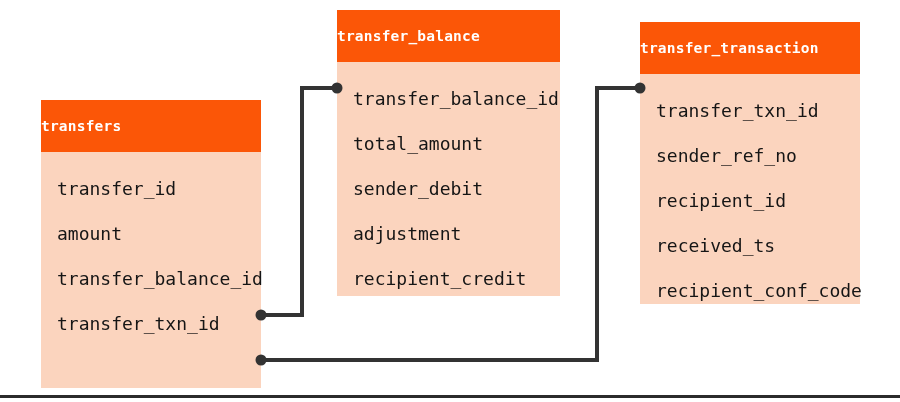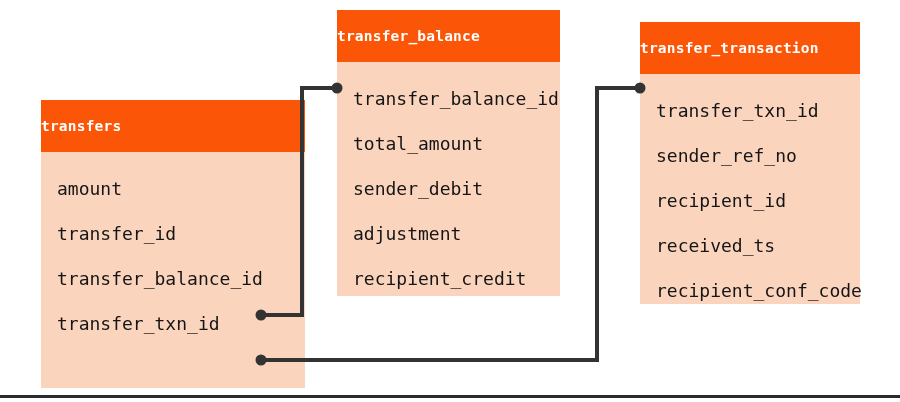--- a/index.html
+++ b/index.html
@@ -77,27 +77,27 @@
     width: 900px;
     height: 3px;
     background: #2b2b2b;
   }
 </style>
 </head>
 <body>
 
 <div id="canvas">
 
-  <div class="er-table" id="tbl-0" style="left: 41px; top: 100px; width: 264px; height: 288px;">
+  <div class="er-table" id="tbl-0" style="left: 41px; top: 100px; width: 220px; height: 288px;">
     <div class="er-header">
       <span>transfers</span>
     </div>
     <div class="er-fields">
+      <div class="er-field">transfer_id</div>
       <div class="er-field">amount</div>
-      <div class="er-field">transfer_id</div>
       <div class="er-field">transfer_balance_id</div>
       <div class="er-field">transfer_txn_id</div>
     </div>
   </div>
 
   <div class="er-table" id="tbl-1" style="left: 337px; top: 10px; width: 223px; height: 286px;">
     <div class="er-header">
       <span>transfer_balance</span>
     </div>
     <div class="er-fields">

